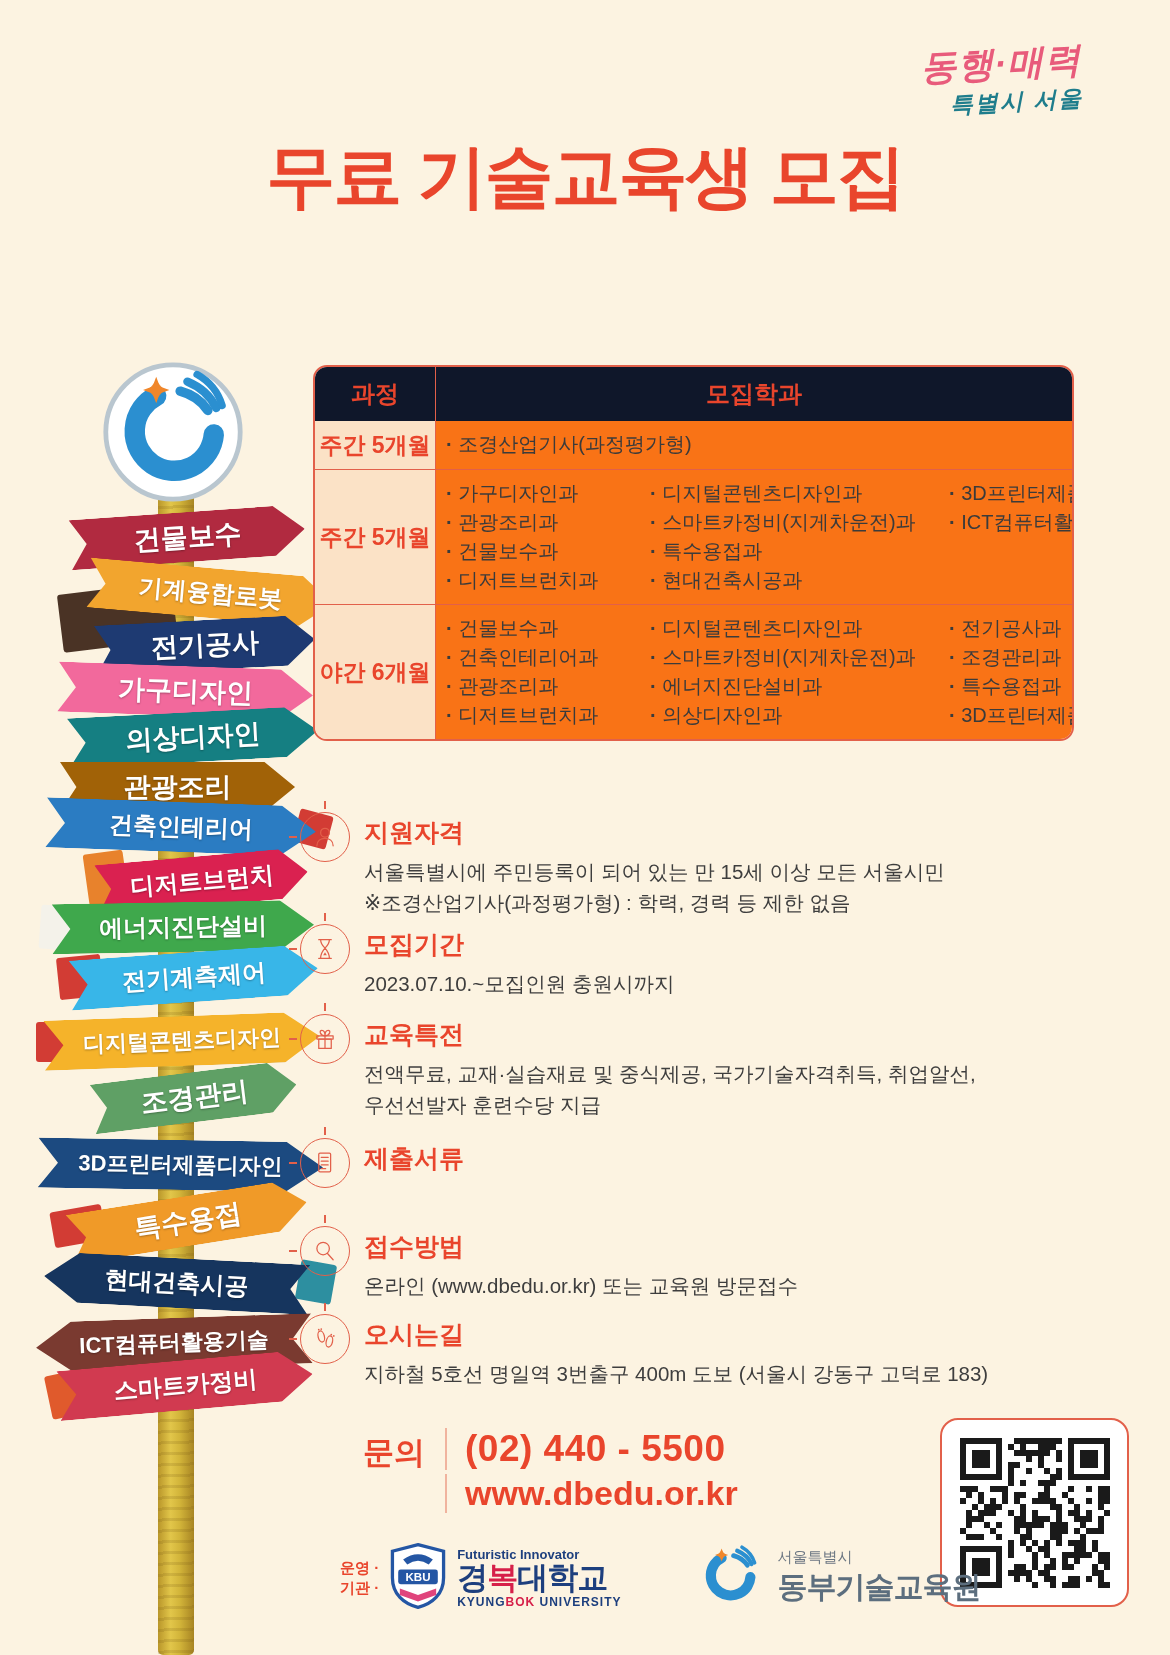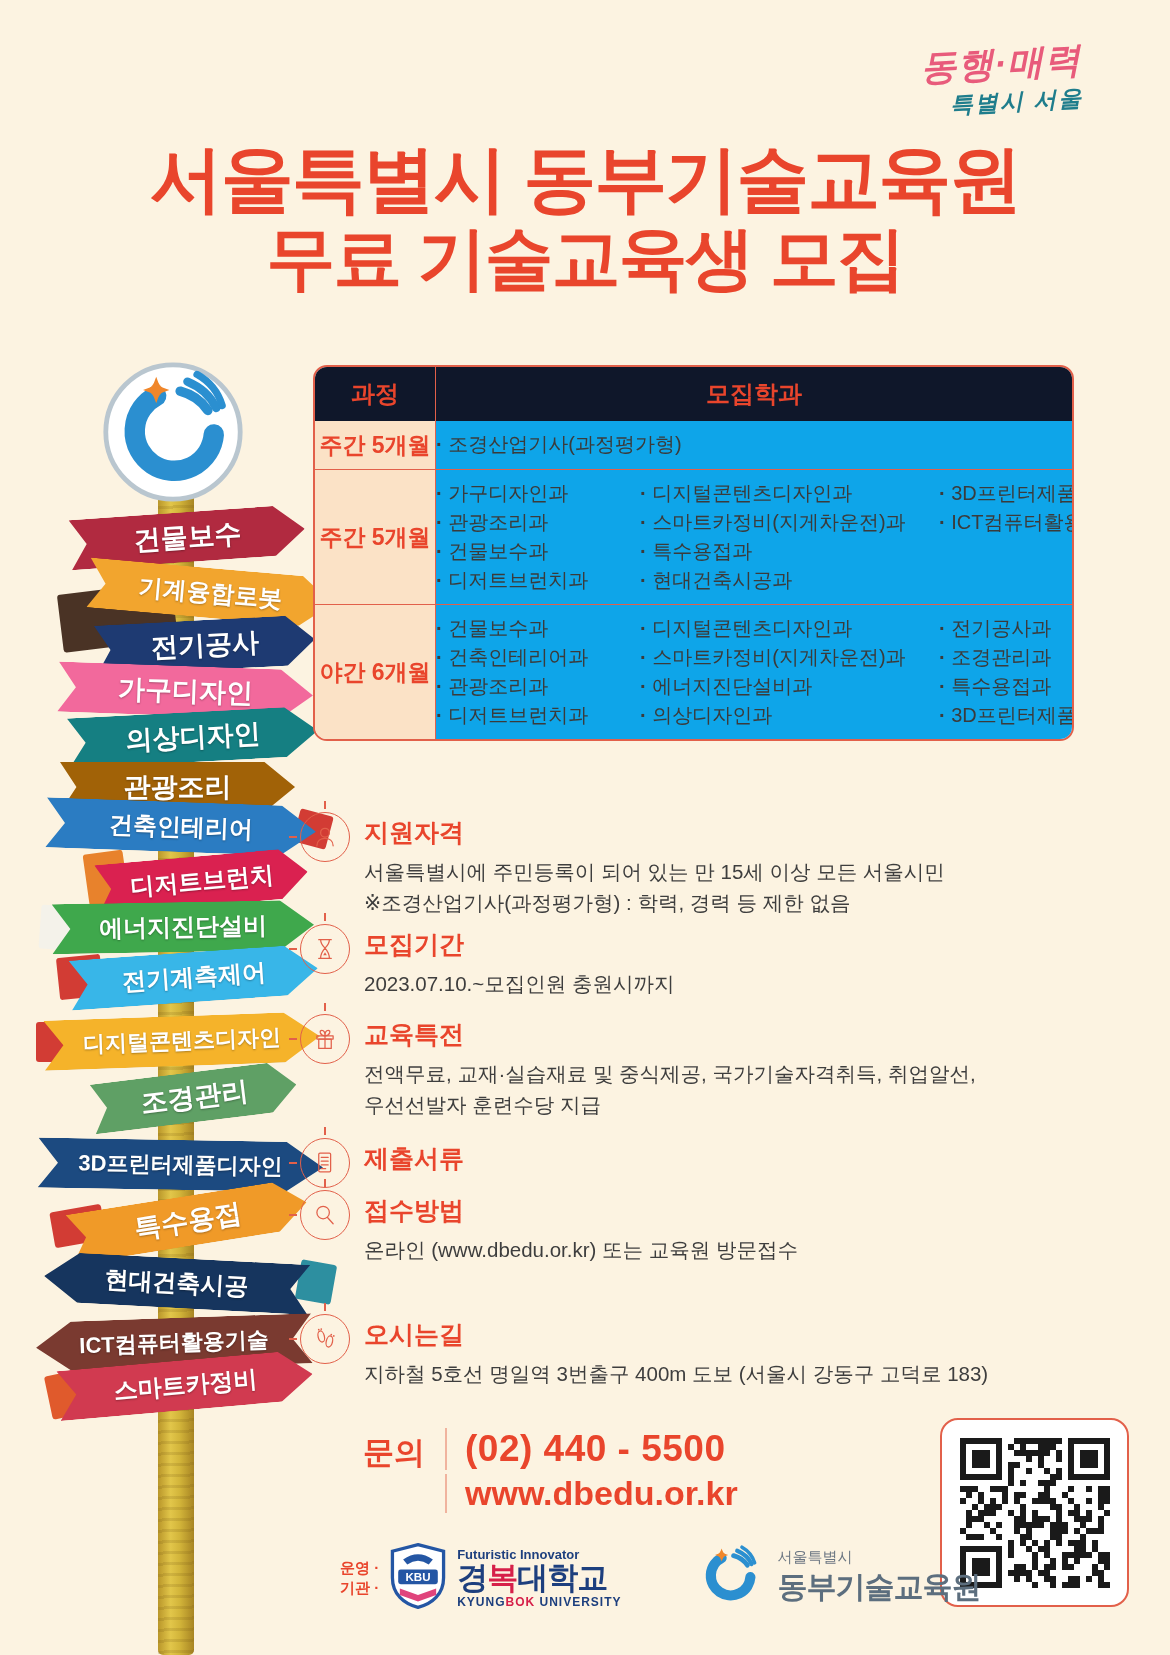--- a/index.html
+++ b/index.html
@@ -39,21 +39,21 @@
   .ctable{position:absolute;left:313px;top:365px;width:757px;z-index:5;
     border:2px solid #e2604a;border-radius:14px;overflow:hidden;background:#fff;}
   .trow{display:flex;border-top:1.5px solid #e2604a;}
   .trow:first-child{border-top:none;}
   .cell-course{width:120px;flex:0 0 120px;background:#fbe2c6;border-right:1.5px solid #e2604a;
     display:flex;align-items:center;justify-content:center;
     color:#e9452c;font-weight:bold;font-size:23px;}
   .cell-head{background:#0f172a;color:#e9452c;font-weight:bold;font-size:24px;
     display:flex;align-items:center;justify-content:center;}
   .thead{height:54px;}
-  .cell-majors{flex:1;display:flex;gap:4px;padding:9px 6px 9px 0;align-items:flex-start;background:#0ea5e9;}
+  .cell-majors{flex:1;display:flex;gap:4px;padding:9px 6px 9px 10px;align-items:flex-start;background:#f97316;}
   .mcol{display:flex;flex-direction:column;}
   .mcol.c0{width:200px;} .mcol.c1{width:295px;} .mcol.c2{width:235px;}
   .mitem{font-size:20px;color:#3b3b3b;line-height:29px;white-space:nowrap;}
   .mitem::before{content:"· ";font-weight:bold;}
 
   
   .section{position:absolute;left:300px;z-index:5;width:790px;}
   .icircle{position:absolute;left:0;top:-4px;width:48px;height:48px;border:1.6px solid #e2604a;border-radius:50%;
     display:flex;align-items:center;justify-content:center;background:transparent;}
   .icircle::before,.icircle::after{content:"";position:absolute;background:#e2604a;}
@@ -95,21 +95,20 @@
 <body style="background: rgb(252, 243, 225);">
 
 <div class="poster">
 
   <div class="slogan">
     <div class="l1" style="color: rgb(232, 91, 123);">동행·매력</div>
     <div class="l2" style="color: rgb(31, 125, 140);">특별시 서울</div>
   </div>
 
   <div class="title" style="color: rgb(233, 69, 44);">
-    <div class="t1">서울특별시 동부기술교육원</div>
     <div class="t2">무료 기술교육생 모집</div>
   </div>
 
   <div class="pole"></div>
   <div class="head-logo" id="head-logo"><svg width="144" height="144" viewBox="0 0 120 120">
         <circle cx="60" cy="60" r="56" fill="#ffffff" stroke="#b9c6cf" stroke-width="4"></circle>
     <path d="M46 30 A33 33 0 1 0 94 62" fill="none" stroke="#2b8fd0" stroke-width="17" stroke-linecap="round"></path>
     <path d="M66 26 q15 4 23 16" fill="none" stroke="#2b8fd0" stroke-width="8" stroke-linecap="round"></path>
     <path d="M72 18 q17 7 24 22" fill="none" stroke="#2b8fd0" stroke-width="7" stroke-linecap="round"></path>
     <path d="M80 12 q16 9 21 26" fill="none" stroke="#2b8fd0" stroke-width="6" stroke-linecap="round"></path>
@@ -288,21 +287,21 @@
           <svg width="30" height="30" viewBox="0 0 48 48">
             <rect x="14" y="8" width="19" height="30" rx="2" stroke="#e2604a" stroke-width="2" fill="none" stroke-linecap="round" stroke-linejoin="round"></rect>
             <line x1="18" y1="15" x2="29" y2="15" stroke="#e2604a" stroke-width="2" fill="none" stroke-linecap="round" stroke-linejoin="round"></line>
             <line x1="18" y1="21" x2="29" y2="21" stroke="#e2604a" stroke-width="2" fill="none" stroke-linecap="round" stroke-linejoin="round"></line>
             <line x1="18" y1="27" x2="29" y2="27" stroke="#e2604a" stroke-width="2" fill="none" stroke-linecap="round" stroke-linejoin="round"></line>
             <line x1="18" y1="33" x2="25" y2="33" stroke="#e2604a" stroke-width="2" fill="none" stroke-linecap="round" stroke-linejoin="round"></line>
           </svg>
         </div>
         <div class="stitle">제출서류</div>
       </div>
-      <div class="section" style="top: 1194px;">
+      <div class="section" style="top: 1230px;">
         <div class="icircle">
           <svg width="30" height="30" viewBox="0 0 48 48">
             <circle cx="21" cy="20" r="10" stroke="#e2604a" stroke-width="2" fill="none" stroke-linecap="round" stroke-linejoin="round"></circle>
             <line x1="28" y1="28" x2="37" y2="38" stroke="#e2604a" stroke-width="2" fill="none" stroke-linecap="round" stroke-linejoin="round"></line>
           </svg>
         </div>
         <div class="stitle">접수방법</div>
         <div class="slines">
           <div class="sline">온라인 (www.dbedu.or.kr) 또는 교육원 방문접수</div>
         </div>

